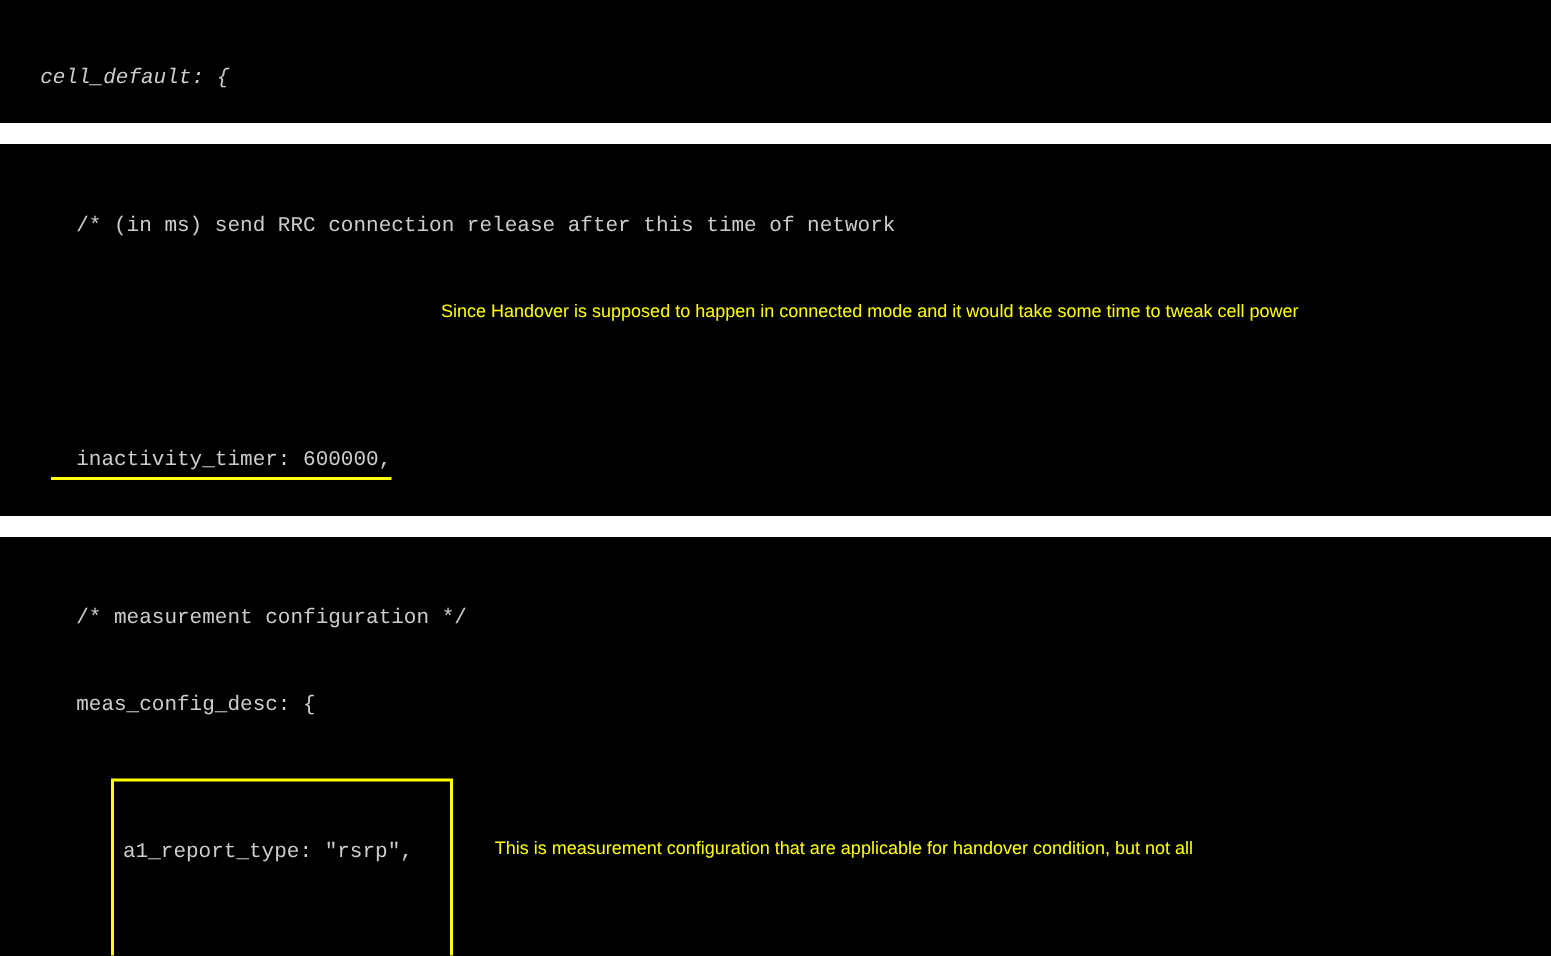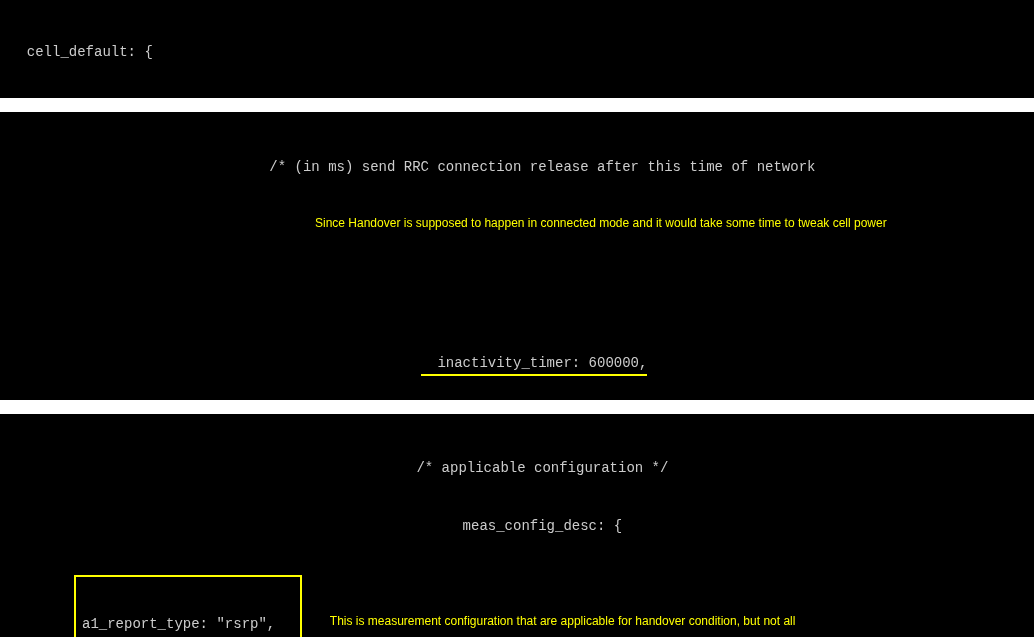--- a/index.html
+++ b/index.html
@@ -16,35 +16,35 @@
       background: #fff;
       height: 14px;
       width: 100%;
     }
     .code-block {
       background: #000;
       padding: 0 0 0 10px;
       white-space: pre;
       line-height: 1.4;
     }
-    .top-block { padding-top: 4px; padding-bottom: 16px; }
+    .top-block { padding-top: 4px; padding-bottom: 0; font-style: italic; }
     .comment-block { padding-top: 6px; }
-    .indent1 { padding-left: 24px; text-align: center; }
+    .indent1 { padding-left: 24px; }
     .indent3 { padding-left: 72px; }
-    .underline { border-bottom: 2px solid #ffff00; display: inline-block; margin-top: 40px; }
+    .underline { border-bottom: 2px solid #ffff00; display: inline-block; }
     .annotation {
       color: #ffff00;
       font-family: Arial, sans-serif;
       font-size: 12px;
       white-space: normal;
       line-height: 1.3;
     }
     .annotation-inline {
       position: absolute;
-      left: 305px;
+      left: 284px;
       width: 720px;
     }
     .rel-container { position: relative; }
     .highlight-box {
       border: 2px solid #ffff00;
       position: absolute;
       left: 64px;
       top: -1px;
       width: 228px;
       height: 258px;
@@ -77,21 +77,21 @@
     <div class="annotation annotation-inline" style="top:0;">
       <span>Since Handover is supposed to happen in connected mode and it would take some time to tweak cell power</span><br>
     </div>
   </div>
   <span class="line indent1"><span class="underline">  inactivity_timer: 600000,</span></span>
 </div>
 
 <div class="section-break" style="margin-top:4px;"></div>
 
 <div class="code-block comment-block rel-container">
-  <span class="line indent1">  /* applicable configuration */</span>
+  <span class="line indent1">  /* measurement configuration */</span>
   <span class="line indent1">  meas_config_desc: {</span>
   <div class="rel-container">
     <span class="line indent3">a1_report_type: "rsrp",</span>
     
     
     
     
     
     
     

